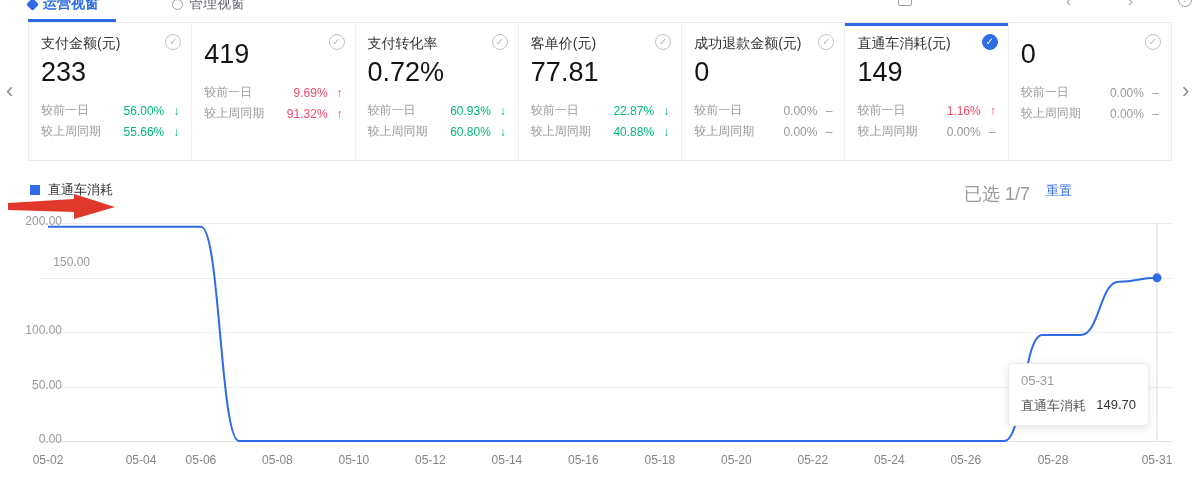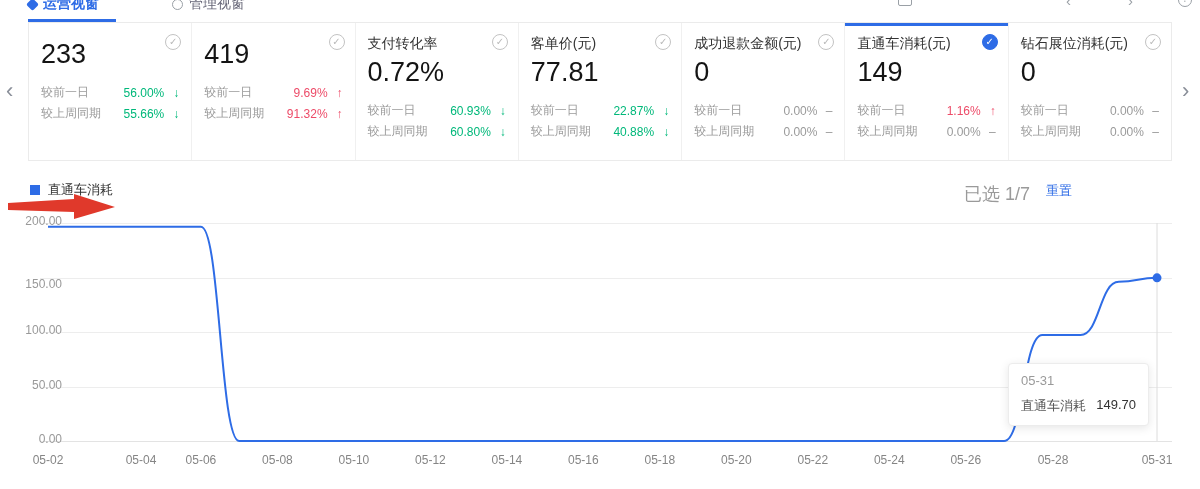--- a/index.html
+++ b/index.html
@@ -87,20 +87,21 @@
       <span class="tb-ic chev-ic" style="left:1128px">›</span>
       <span class="tb-ic help-ic">?</span>
     </div>
   </div>
 
   <div class="nav-chev nav-prev">‹</div>
   <div class="nav-chev nav-next">›</div>
 
   <div class="cards">
       <div class="card">
+        <div class="card-title">支付金额(元)</div>
      <div class="card-check">✓</div>
      <div class="card-value">233</div>
      <div class="card-rows">
           <div class="card-row">
       <span class="lbl">较前一日</span>
       <span class="val t-down">56.00%</span>
       <span class="mark t-down">↓</span>
           </div>
           <div class="card-row">
       <span class="lbl">较上周同期</span>
@@ -187,21 +188,20 @@
       <span class="mark t-up">↑</span>
           </div>
           <div class="card-row">
       <span class="lbl">较上周同期</span>
       <span class="val t-flat">0.00%</span>
       <span class="mark t-flat">–</span>
           </div>
         </div>
       </div>
       <div class="card">
-        <div class="card-title">钻石展位消耗(元)</div>
      <div class="card-check">✓</div>
      <div class="card-value">0</div>
      <div class="card-rows">
           <div class="card-row">
       <span class="lbl">较前一日</span>
       <span class="val t-flat">0.00%</span>
       <span class="mark t-flat">–</span>
           </div>
           <div class="card-row">
       <span class="lbl">较上周同期</span>
@@ -225,21 +225,21 @@
     </svg>
 
     <div id="plot-area">
         <div style="position: absolute; left: 40px; width: 1132px; top: 276px; height: 1px; background: rgb(227, 227, 227);"></div>
         <div class="y-label" style="top: 267px;">0.00</div>
         <div style="position: absolute; left: 40px; width: 1132px; top: 221.5px; height: 1px; background: rgb(237, 237, 237);"></div>
         <div class="y-label" style="top: 212.5px;">50.00</div>
         <div style="position: absolute; left: 40px; width: 1132px; top: 167px; height: 1px; background: rgb(237, 237, 237);"></div>
         <div class="y-label" style="top: 158px;">100.00</div>
         <div style="position: absolute; left: 40px; width: 1132px; top: 112.5px; height: 1px; background: rgb(237, 237, 237);"></div>
-        <div class="y-label" style="top: 112px;">150.00</div>
+        <div class="y-label" style="top: 90px; margin-left: 28px;">150.00</div>
         <div style="position: absolute; left: 40px; width: 1132px; top: 58px; height: 1px; background: rgb(237, 237, 237);"></div>
         <div class="y-label" style="top: 49px;">200.00</div>
         <div class="x-label" style="left: 20px;">05-02</div>
         <div class="x-label" style="left: 113px;">05-04</div>
         <div class="x-label" style="left: 172.966px;">05-06</div>
         <div class="x-label" style="left: 249.448px;">05-08</div>
         <div class="x-label" style="left: 325.931px;">05-10</div>
         <div class="x-label" style="left: 402.414px;">05-12</div>
         <div class="x-label" style="left: 478.897px;">05-14</div>
         <div class="x-label" style="left: 555.379px;">05-16</div>

